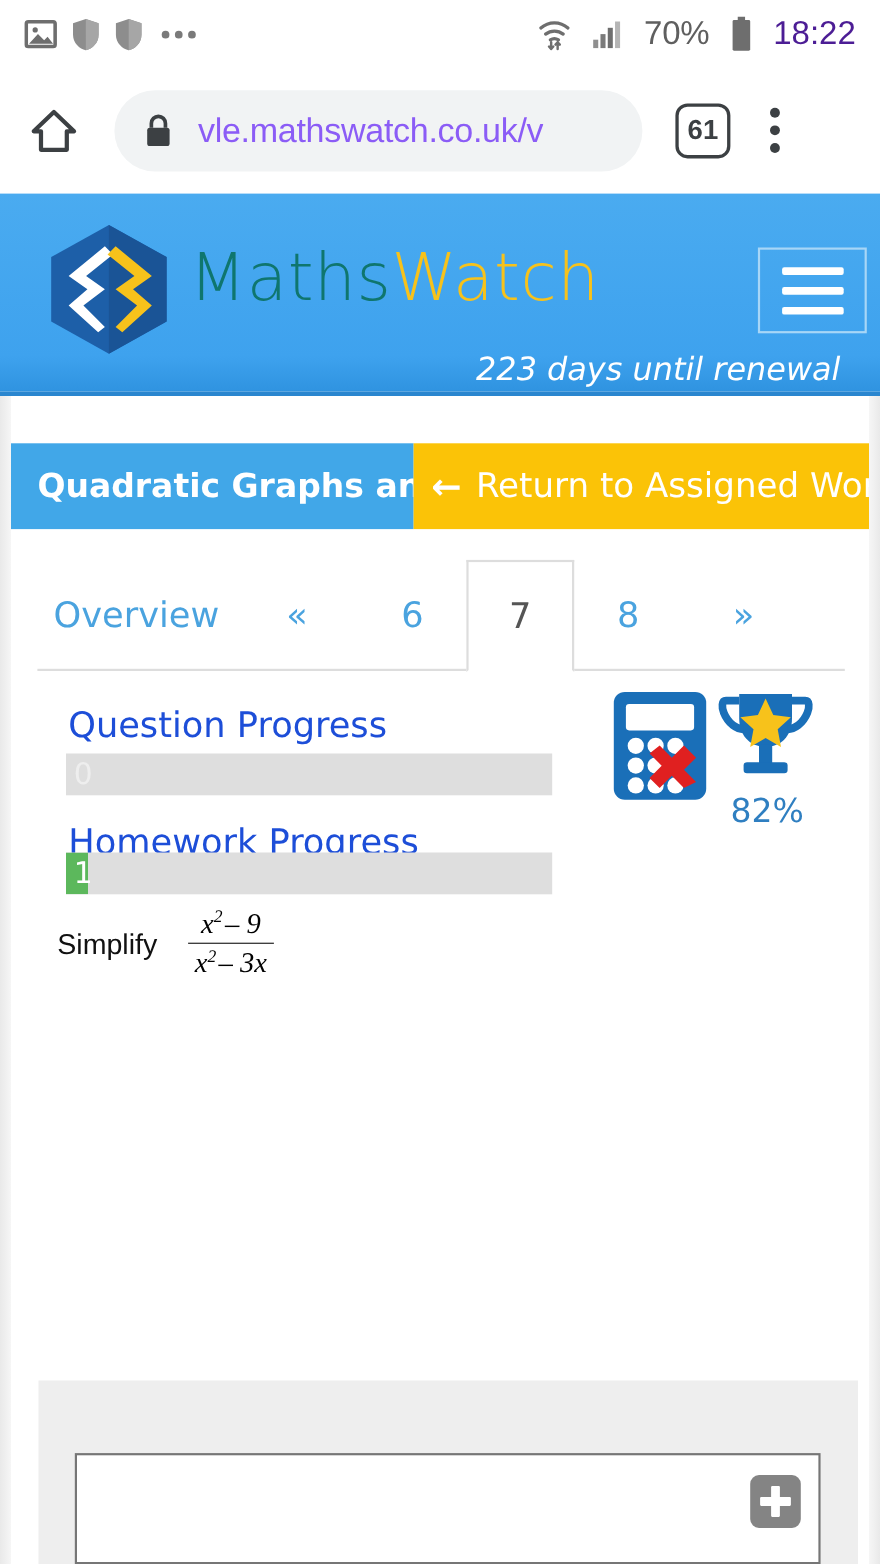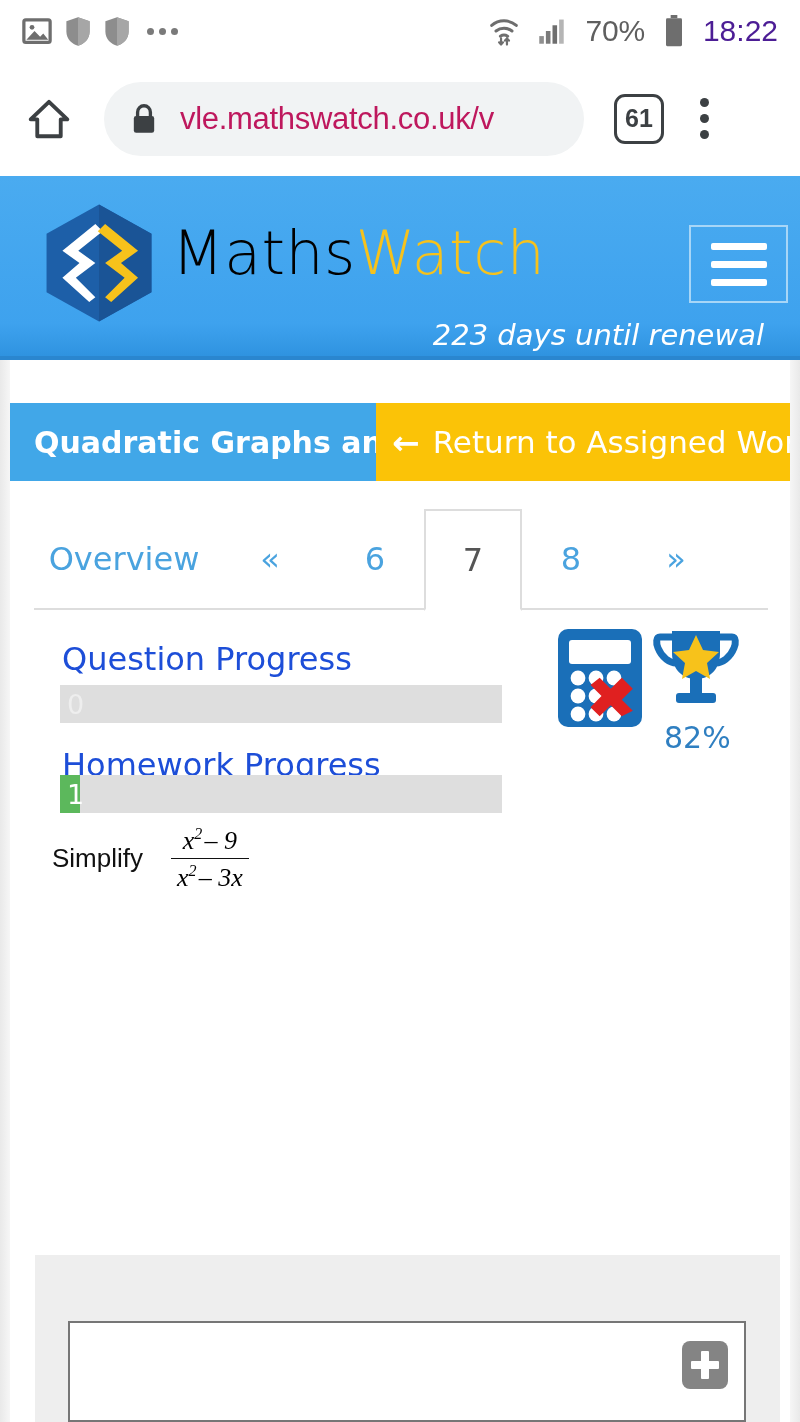--- a/index.html
+++ b/index.html
@@ -30,21 +30,21 @@
     position: absolute; top: 62px; left: 0; width: 800px; height: 113px;
     background: #ffffff; display: flex; align-items: center; padding: 0 22px;
   }
   .home-btn { width: 54px; height: 54px; display: flex; align-items: center; justify-content: center; }
   .urlbar {
     margin-left: 28px; flex: 0 0 auto; width: 480px; height: 74px;
     background: #f1f3f4; border-radius: 37px;
     display: flex; align-items: center; padding: 0 26px; overflow: hidden;
   }
   .url-text {
-    margin-left: 22px; font-size: 31px; color: #be185d;
+    margin-left: 22px; font-size: 31px; color: #8b5cf6;
     white-space: nowrap; overflow: hidden; letter-spacing: -0.3px;
   }
   .tabcount {
     margin-left: 30px; width: 50px; height: 50px; border: 3.5px solid #3c4043;
     border-radius: 11px; display: flex; align-items: center; justify-content: center;
     font-size: 25px; font-weight: bold; color: #3c4043;
   }
   .kebab { margin-left: 36px; display: flex; flex-direction: column; gap: 7px; align-items: center; }
   .kebab i { width: 9px; height: 9px; border-radius: 50%; background: #3c4043; display: block; }
 
@@ -54,21 +54,21 @@
     background: linear-gradient(#4aabf0, #3ea2ee 82%, #2f93e0 100%);
     border-bottom: 4px solid #2a86cf;
     overflow: hidden;
   }
   .mw-logo { position: absolute; left: 38px; top: 202px; width: 122px; height: 122px; }
   .mw-name {
     position: absolute; left: 172px; top: 218px;
     font-size: 60px; font-weight: 300; letter-spacing: 0.5px;
     font-family: "DejaVu Sans", sans-serif;
   }
-  .mw-name .w1 { color: #000000; }
+  .mw-name .w1 { color: #0f766e; }
   .mw-name .w2 { color: #f7c21b; }
   .mw-burger {
     position: absolute; right: 12px; top: 225px; width: 99px; height: 78px;
     border: 2px solid #a7d6f7; background: transparent;
     display: flex; flex-direction: column; justify-content: center; align-items: center; gap: 11px;
   }
   .mw-burger i { width: 56px; height: 7px; background: #ffffff; border-radius: 2px; display: block; }
   .mw-renewal {
     position: absolute; right: 36px; top: 318px;
     color: #ffffff; font-size: 29px; font-weight: 400;

